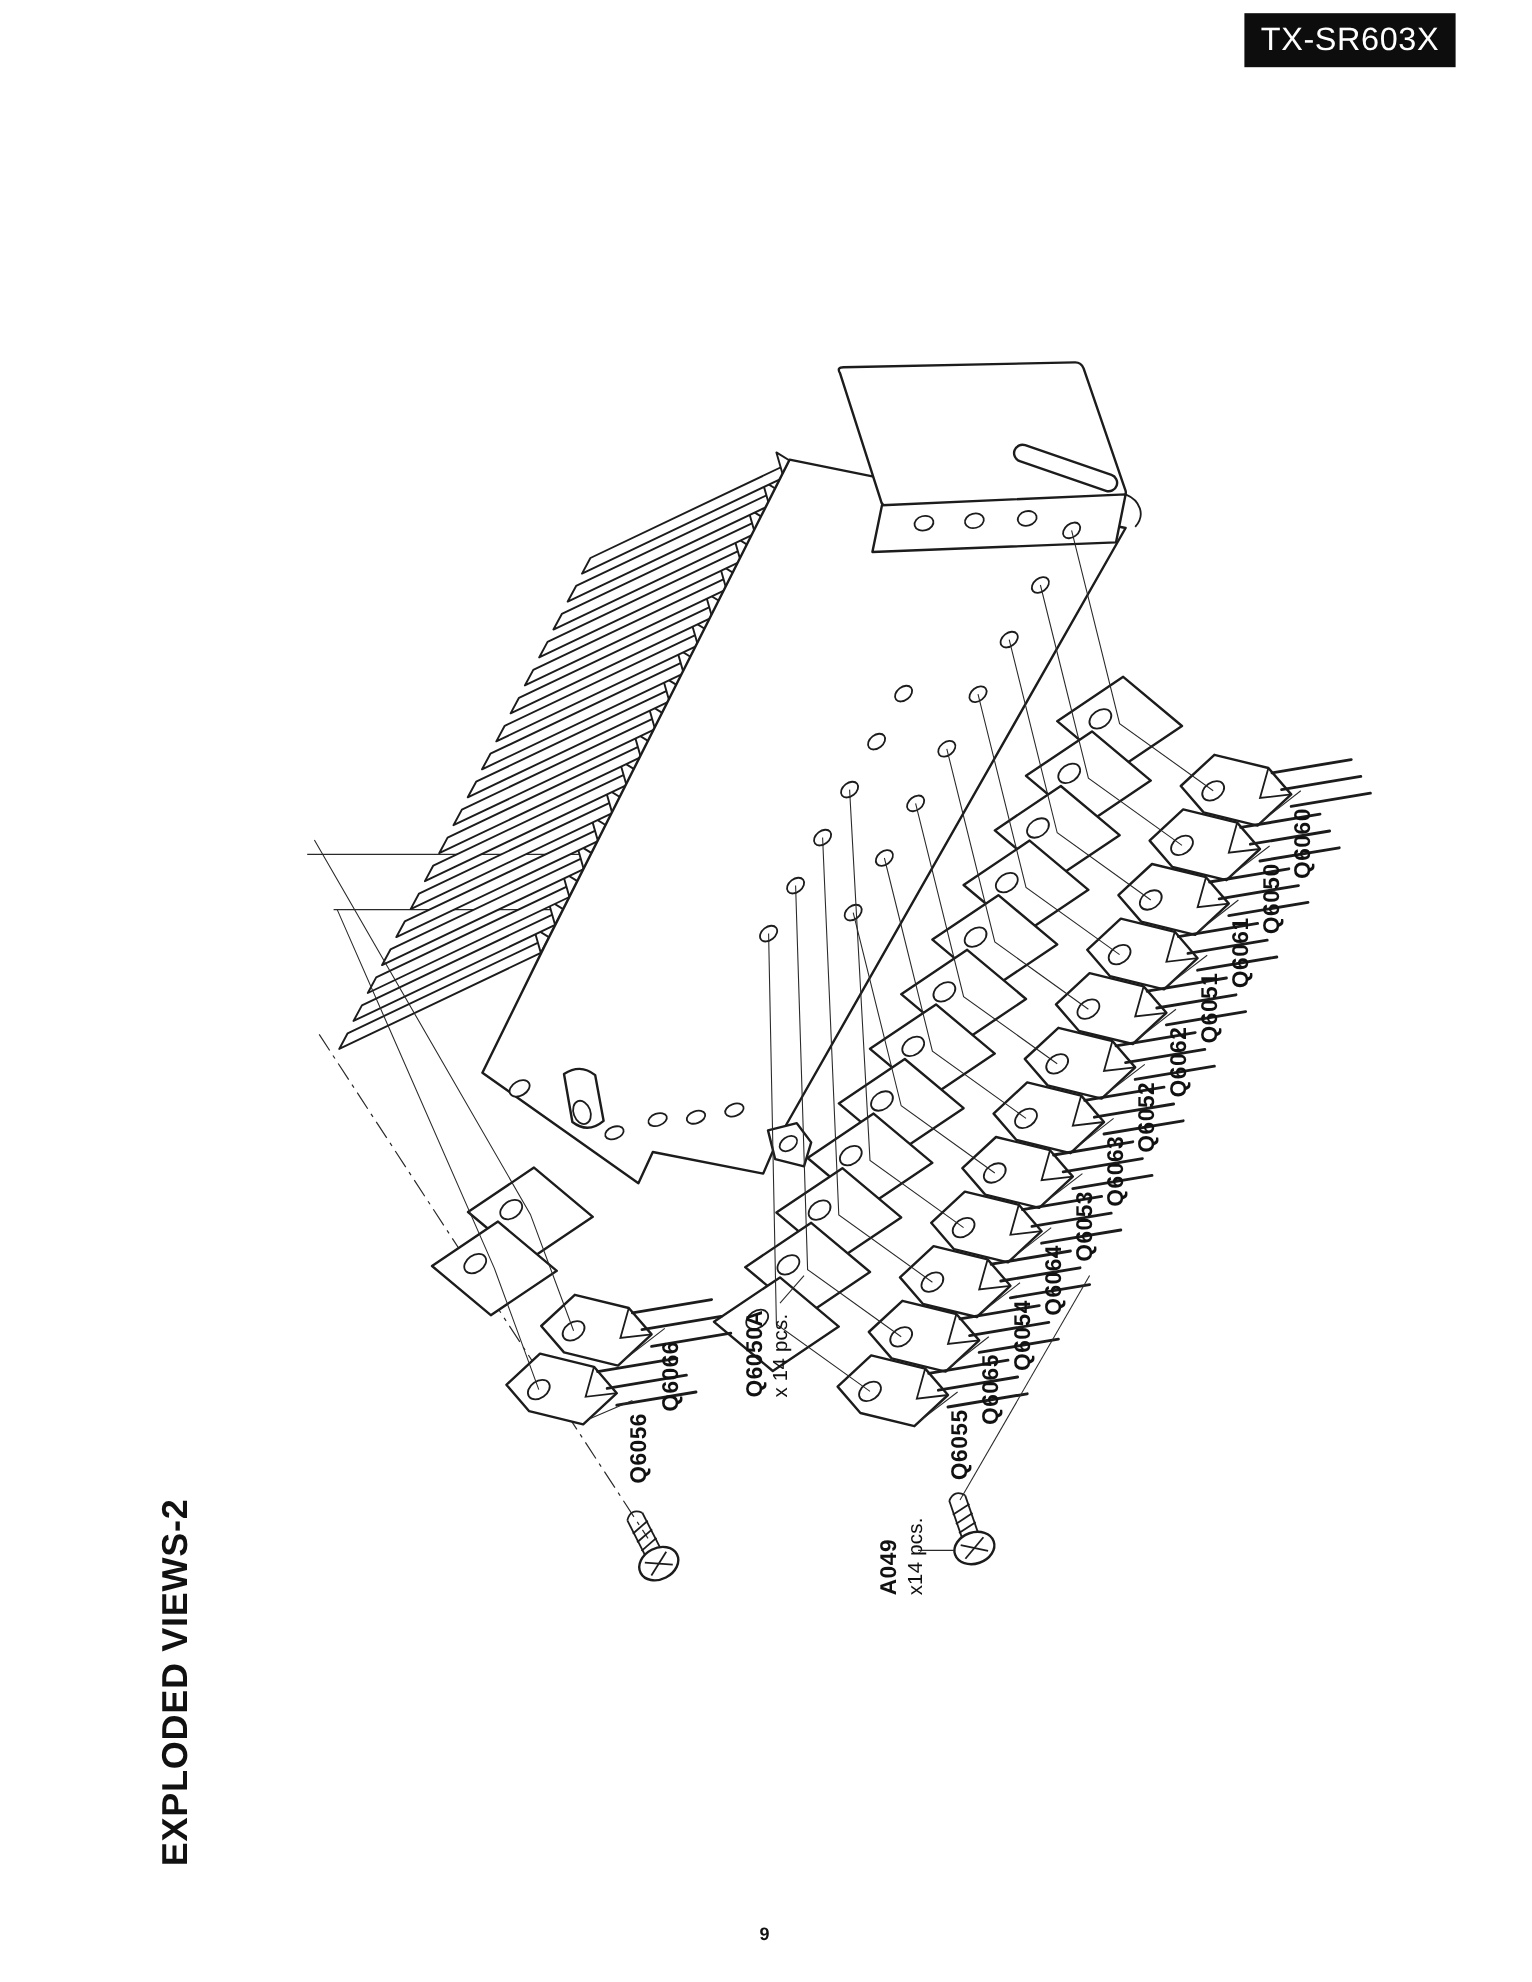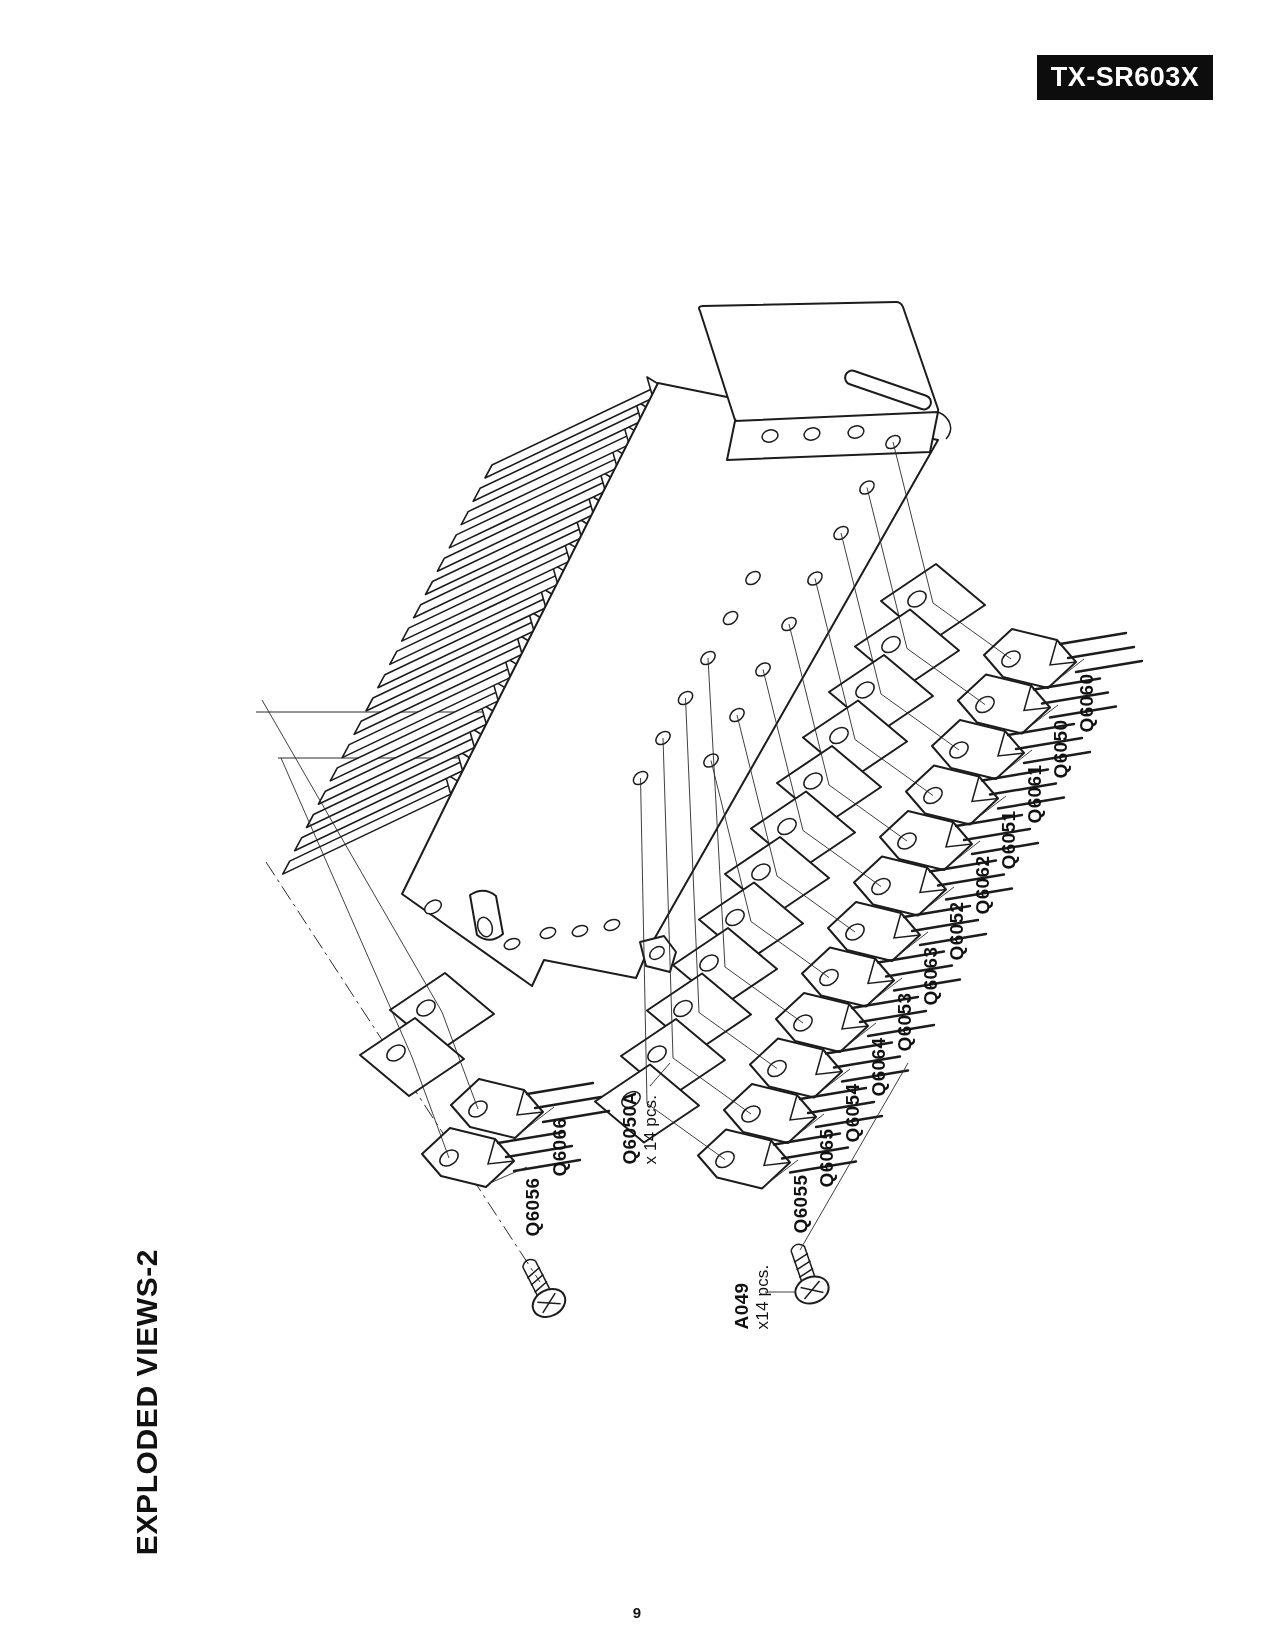--- a/index.html
+++ b/index.html
@@ -11,21 +11,21 @@
   .hole{fill:#fff;stroke:#1c1c1c;stroke-width:1.5;}
   .thin{fill:none;stroke:#2a2a2a;stroke-width:0.9;}
   .phantom{fill:none;stroke:#2a2a2a;stroke-width:1;}
   .inner{fill:none;stroke:#1c1c1c;stroke-width:1.5;}
   .lead{fill:none;stroke:#1c1c1c;stroke-width:2.4;stroke-linecap:round;}
   .vlabel{position:absolute;transform:translate(-50%,-50%) rotate(-90deg);
           white-space:nowrap;font-weight:bold;font-size:19px;letter-spacing:.4px;color:#111;}
   .vlabel .l2{font-weight:normal;font-size:17px;letter-spacing:.2px;}
   #model-badge{position:absolute;left:1037px;top:11px;width:176px;height:45px;
                background:#0d0d0d;color:#fff;display:flex;align-items:center;justify-content:center;
-               font-weight:bold;font-size:27px;letter-spacing:.5px;margin-top:44px;}
+               font-weight:normal;font-size:27px;letter-spacing:.5px;}
   #page-title{position:absolute;left:147px;top:1402px;transform:translate(-50%,-50%) rotate(-90deg);
               font-weight:bold;font-size:30px;letter-spacing:.6px;white-space:nowrap;}
   #page-num{position:absolute;left:637px;top:1612px;transform:translate(-50%,-50%);
             font-weight:bold;font-size:15px;}
 </style>
 </head>
 <body>
 
 <svg id="diagram" viewBox="0 0 1277 1652">
   <defs>

